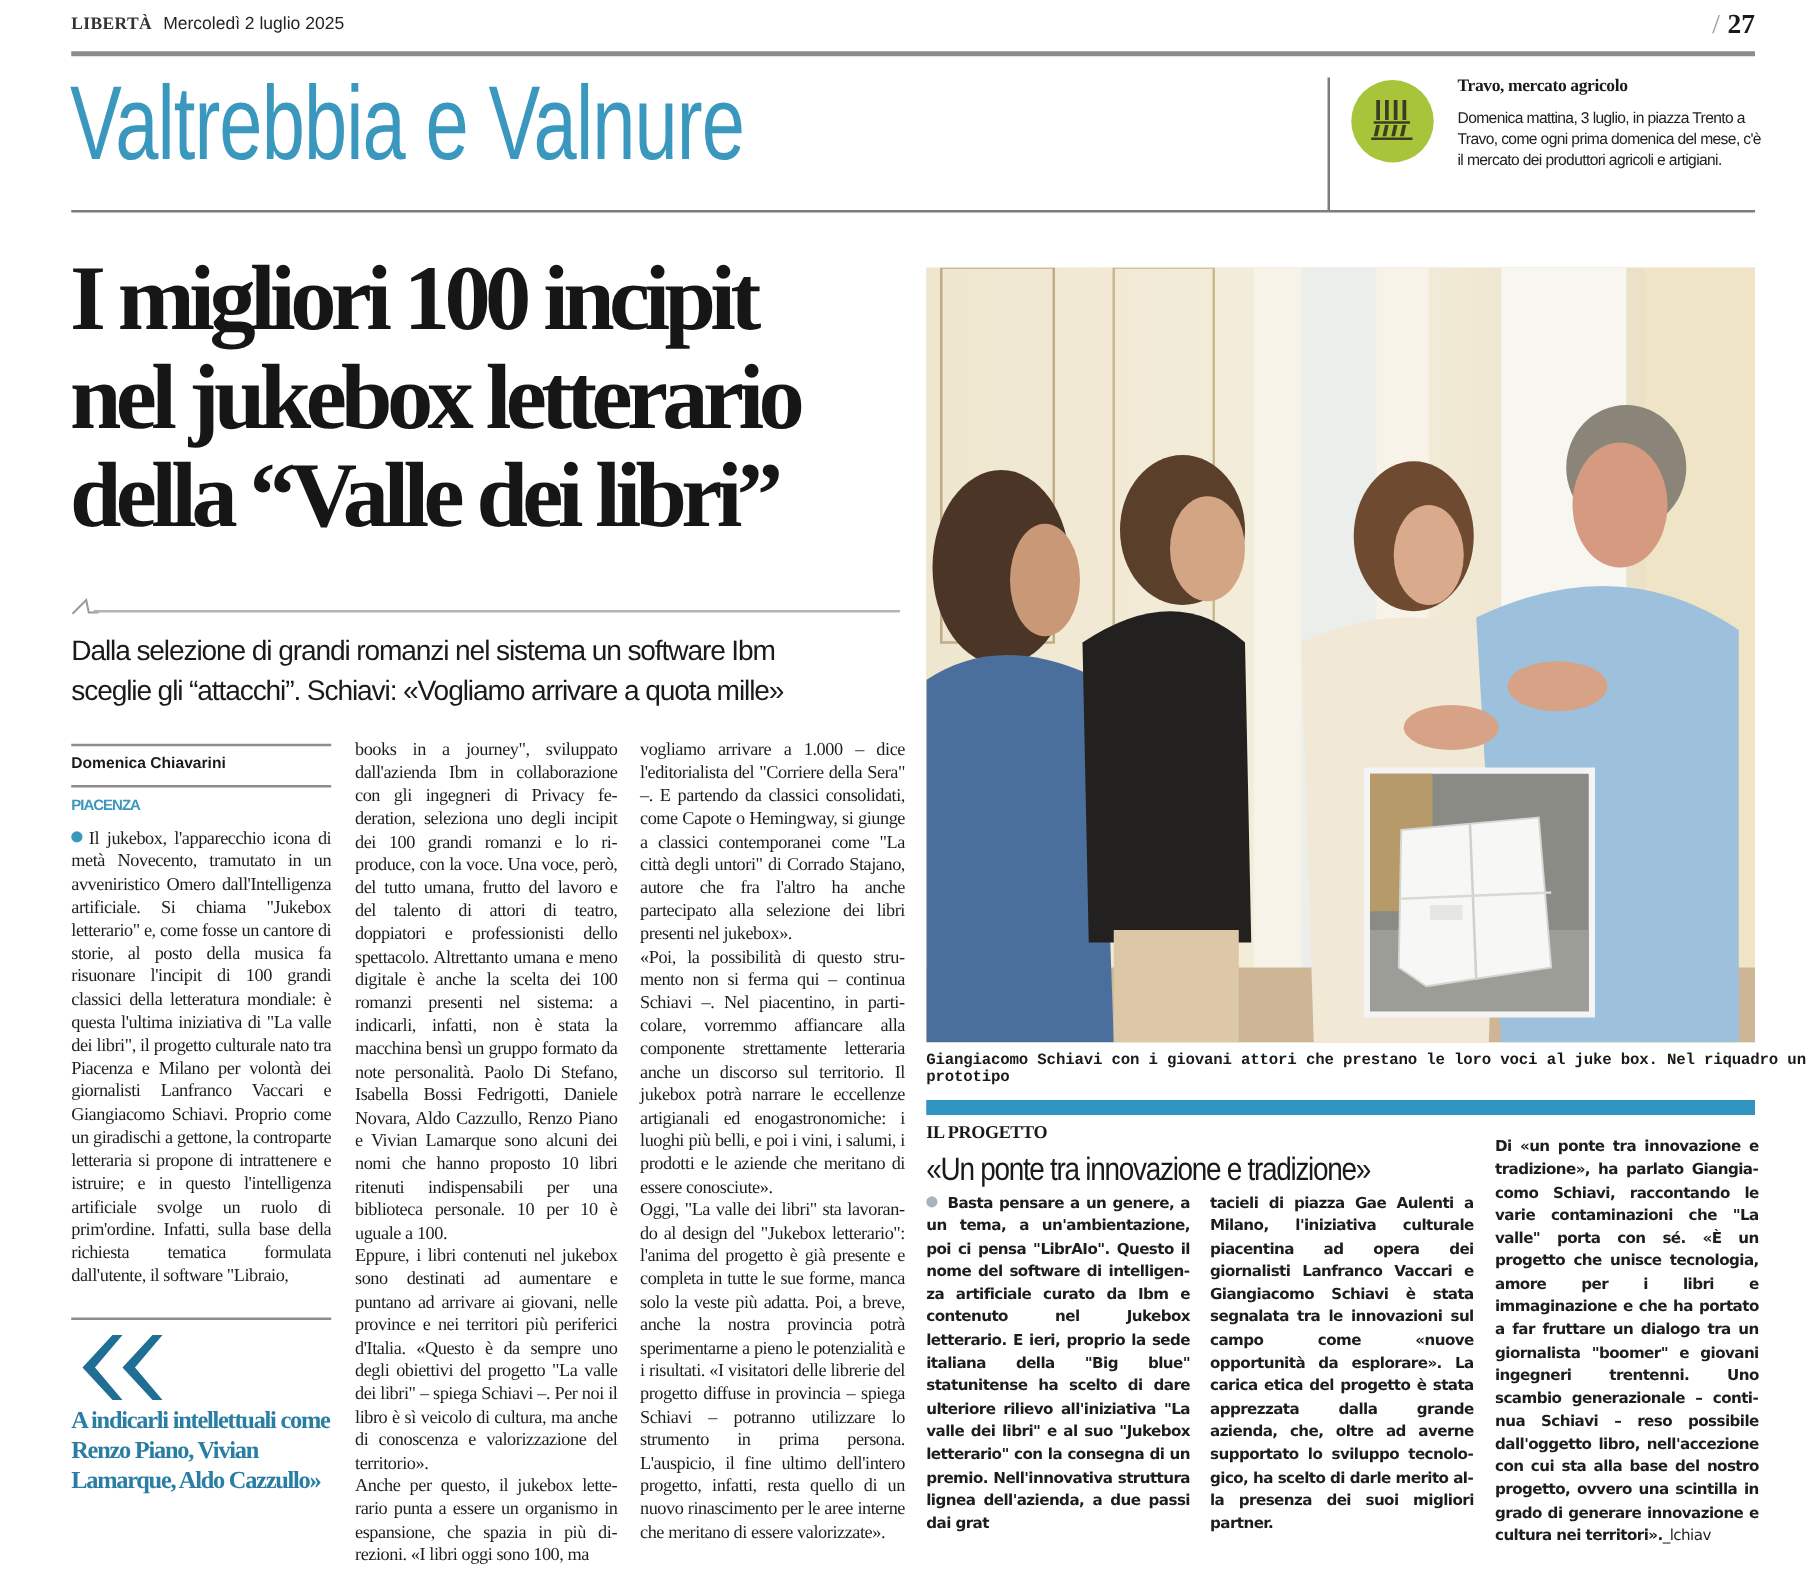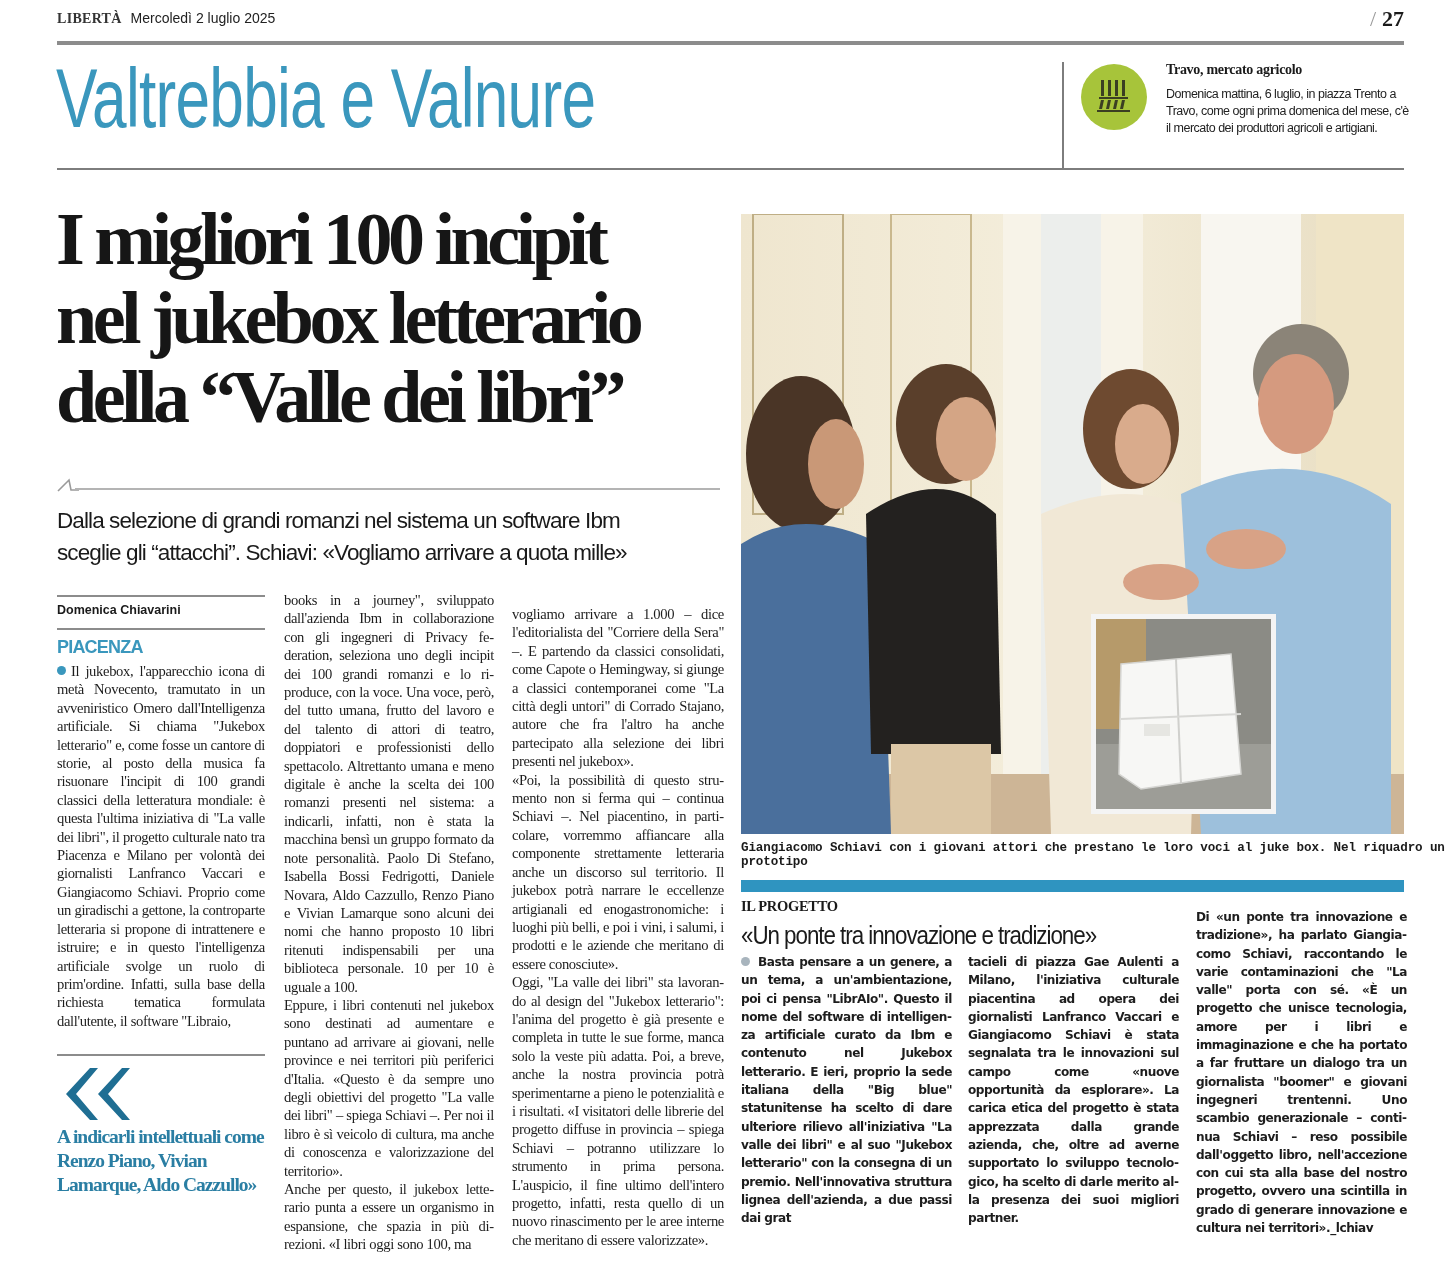--- a/index.html
+++ b/index.html
@@ -26,47 +26,47 @@
 
   
   .headline { left: 56px; top: 200px; width: 680px; font-family: "Liberation Serif", serif; font-weight: bold; font-size: 74px; line-height: 79px; letter-spacing: -4.5px; color: #161616; }
   .subhead-rule { left: 75px; top: 488px; width: 645px; height: 2px; background: #b4b4b4; }
   .subhead-tick { left: 57px; top: 474px; width: 22px; height: 18px; }
   .subhead { left: 57px; top: 505px; width: 680px; font-family: "Liberation Sans", sans-serif; font-size: 22.5px; line-height: 32px; letter-spacing: -0.9px; color: #1a1a1a; }
 
   
   .col-rule { height: 2px; background: #8c8c8c; }
   .byline { left: 57px; top: 603px; font-family: "Liberation Sans", sans-serif; font-weight: bold; font-size: 12.5px; color: #1a1a1a; }
-  .location { left: 57px; top: 637px; font-family: "Liberation Sans", sans-serif; font-weight: bold; font-size: 18px; letter-spacing: -0.8px; color: #3a97bd; }
+  .location { left: 57px; top: 637px; font-family: "Liberation Sans", sans-serif; font-weight: bold; font-size: 12px; letter-spacing: -0.8px; color: #3a97bd; }
 
   .body-serif { font-family: "Liberation Serif", serif; font-size: 14.6px; line-height: 18.4px; color: #1d1d1d; text-align: justify; hyphens: manual; letter-spacing: -0.35px; }
   .col1 { left: 57px; top: 662px; width: 208px; }
   .col2 { left: 284px; top: 591px; width: 210px; }
-  .col3 { left: 512px; top: 591px; width: 212px; margin-top: 14px; }
+  .col3 { left: 512px; top: 591px; width: 212px; }
   .dot { display: inline-block; width: 9px; height: 9px; border-radius: 50%; background: #3a97bd; margin-right: 5px; vertical-align: 1px; }
 
   
   .quote-rule { left: 57px; top: 1054px; width: 208px; height: 2px; background: #8c8c8c; }
   .quote-icon { left: 62px; top: 1066px; width: 80px; height: 56px; }
   .quote-text { left: 57px; top: 1125px; width: 215px; font-family: "Liberation Serif", serif; font-weight: bold; font-size: 19.5px; line-height: 24px; color: #2a7ea3; letter-spacing: -1px; }
 
   
   .photo { left: 741px; top: 214px; width: 663px; height: 620px; overflow: hidden; background: #e9e2cf; }
   .caption { left: 741px; top: 841px; font-family: Liberation Mono, monospace; font-weight: bold; font-size: 12.6px; letter-spacing: -0.15px; color: #1a1a1a; }
 
   
   .blue-bar { left: 741px; top: 880px; width: 663px; height: 12px; background: #2f94c0; }
   .kicker { left: 741px; top: 898px; font-family: "Liberation Serif", serif; font-weight: bold; font-size: 14.5px; letter-spacing: -0.3px; }
   .box-title { left: 741px; top: 920px; font-family: "Liberation Sans", sans-serif; font-size: 26px; letter-spacing: -1.2px; color: #1a1a1a; white-space: nowrap; transform: scaleX(0.86); transform-origin: left top; }
   .body-sans { font-family: "DejaVu Sans", sans-serif; font-size: 12.1px; line-height: 18.3px; color: #1d1d1d; text-align: justify; letter-spacing: -0.45px; font-weight: bold; }
   .bcol1 { left: 741px; top: 953px; width: 211px; }
   .bcol2 { left: 968px; top: 953px; width: 211px; }
   .bcol3 { left: 1196px; top: 908px; width: 211px; }
   .grey-dot { display: inline-block; width: 9px; height: 9px; border-radius: 50%; background: #a8b4bd; margin-right: 8px; vertical-align: 0px; }
-  .sig { font-weight: bold; }
+  .sig { font-weight: normal; }
 </style>
 </head>
 <body>
 
 <div class="abs masthead">
   <span class="logo">LIBERTÀ</span>
   <span>Mercoledì 2 luglio 2025</span>
 </div>
 <div class="abs pagenum">
   <span class="slash">/</span><span>27</span>
@@ -87,21 +87,21 @@
       <rect x="3" y="19" width="29" height="2"></rect>
       <polygon points="5,22 8,22 6,31 3,31"></polygon>
       <polygon points="12,22 15,22 13,31 10,31"></polygon>
       <polygon points="19,22 22,22 20,31 17,31"></polygon>
       <polygon points="26,22 29,22 27,31 24,31"></polygon>
       <rect x="1" y="32" width="33" height="2"></rect>
     </g>
   </svg>
 </div>
 <div class="abs side-title">Travo, mercato agricolo</div>
-<div class="abs side-text">Domenica mattina, 6 luglio, in piazza Trento a Travo, come ogni prima domenica del mese, c'è il mercato dei produttori agricoli e artigiani.</div>
+<div class="abs side-text">Domenica mattina, 3 luglio, in piazza Trento a Travo, come ogni prima domenica del mese, c'è il mercato dei produttori agricoli e artigiani.</div>
 
 <div class="abs headline">
   <div>I migliori 100 incipit</div>
   <div>nel jukebox letterario</div>
   <div>della “Valle dei libri”</div>
 </div>
 
 <svg class="abs subhead-tick" viewBox="0 0 22 18">
   <polyline points="1,17 12,6 14,16 22,16" fill="none" stroke="#9a9a9a" stroke-width="1.6"></polyline>
 </svg>

